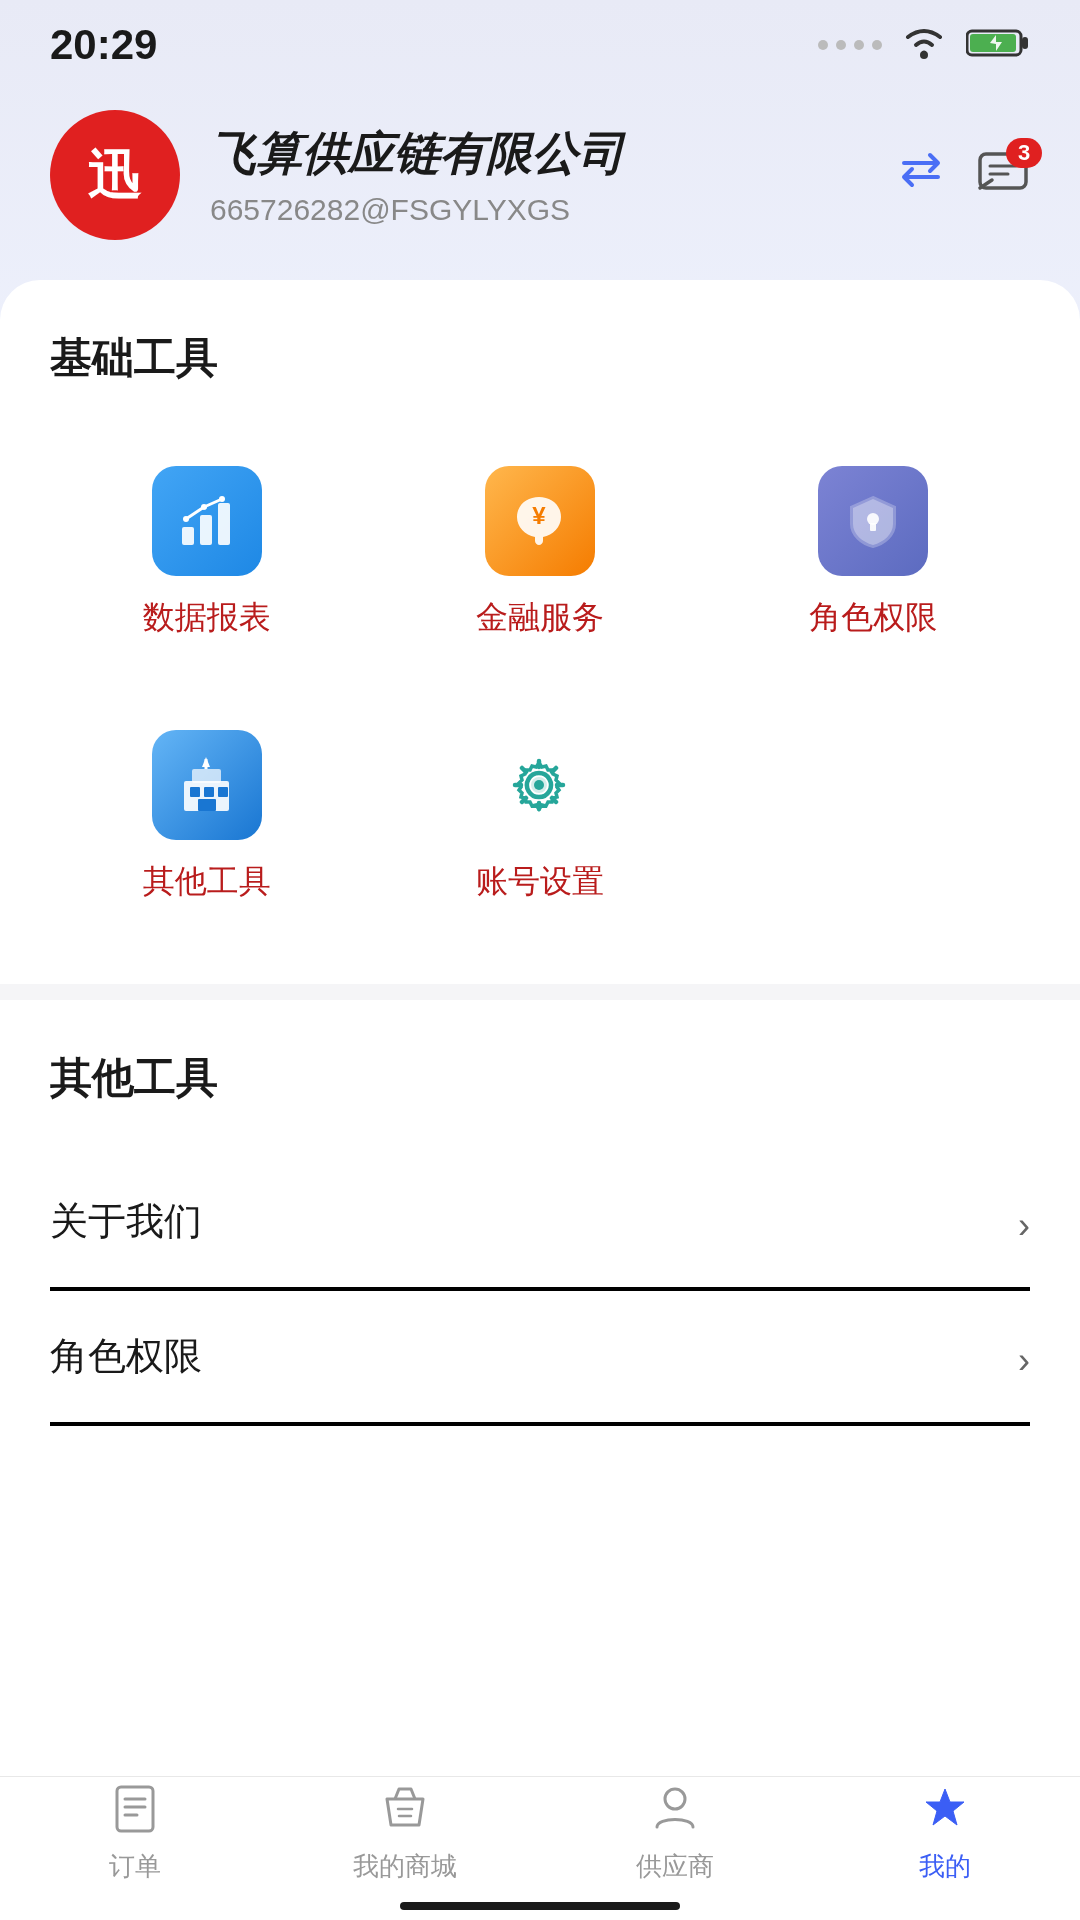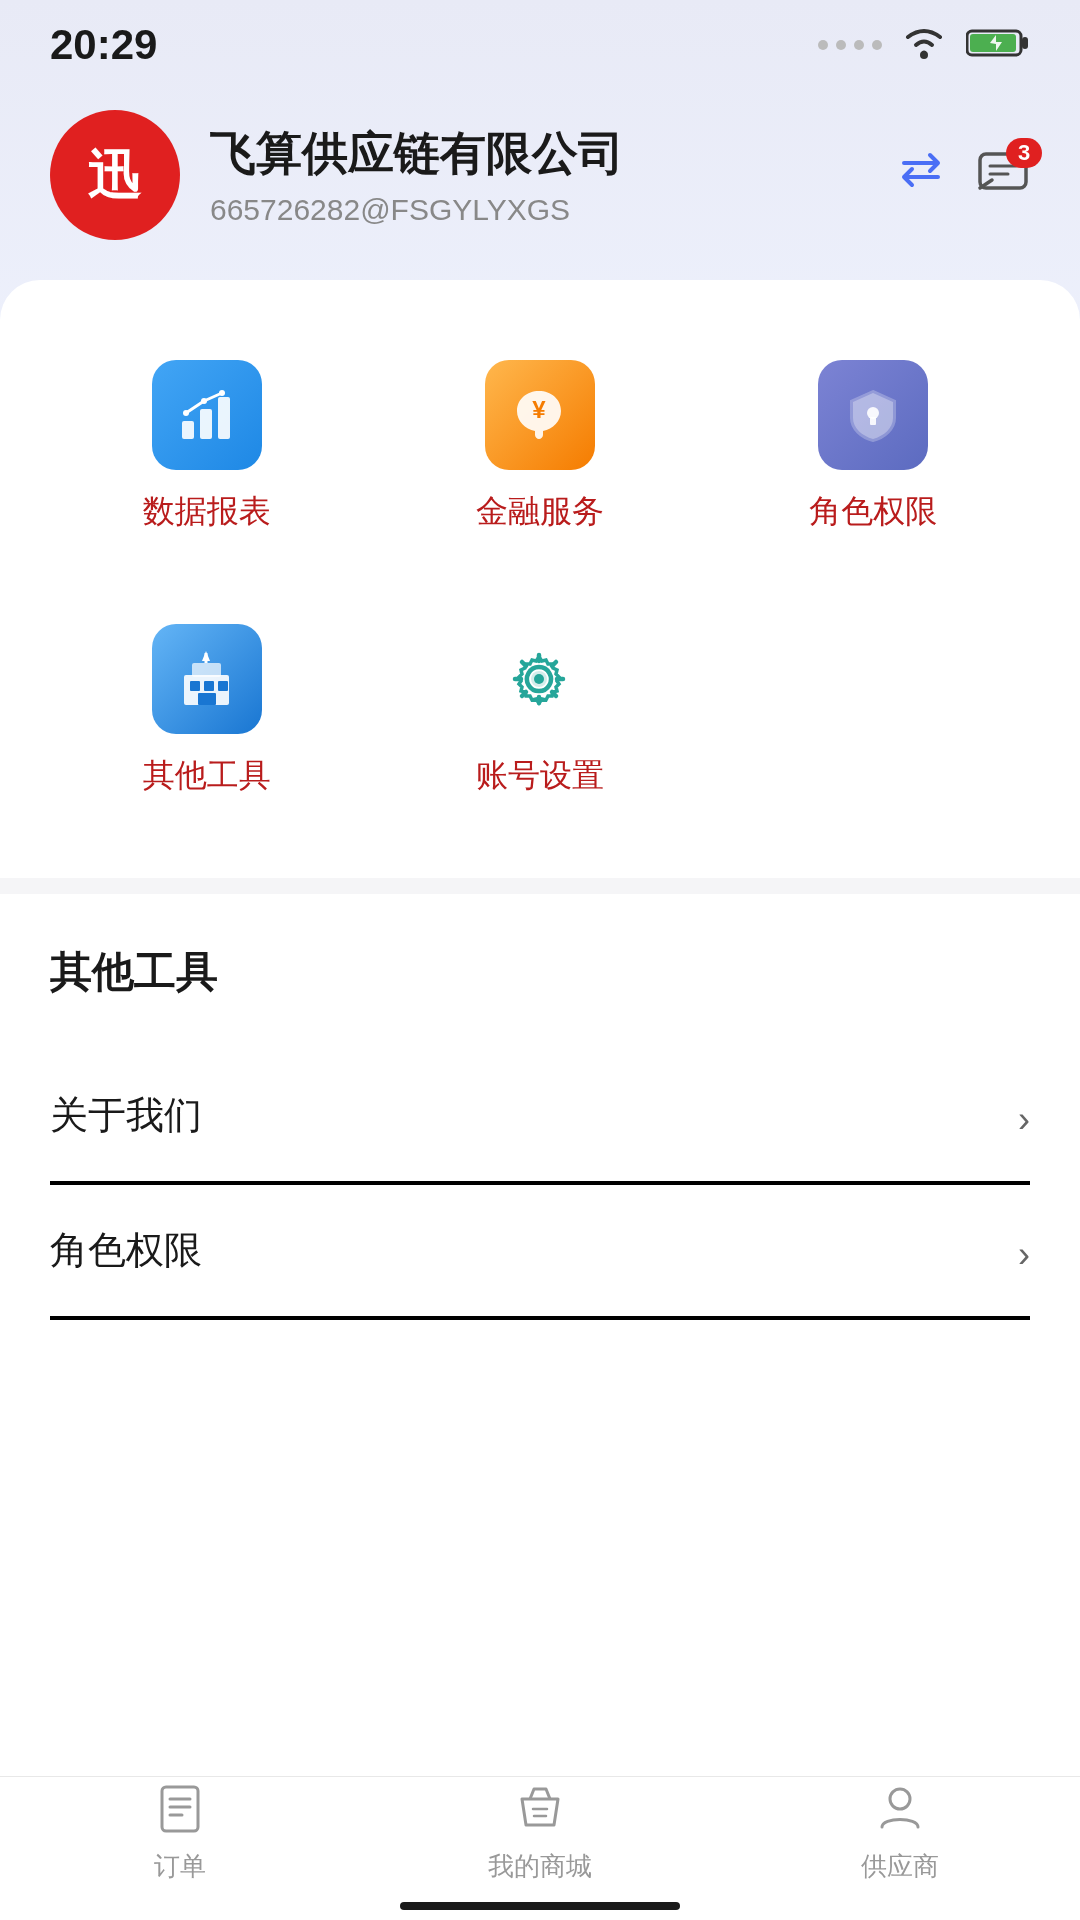--- a/index.html
+++ b/index.html
@@ -79,20 +79,21 @@
 
     .header-info {
       flex: 1;
     }
 
     .company-name {
       font-size: 46px;
       font-weight: 600;
       color: #1a1a1a;
       margin-bottom: 8px;
+      font-style: italic;
     }
 
     .company-id {
       font-size: 30px;
       color: #888;
     }
 
     .header-actions {
       display: flex;
       align-items: center;
@@ -332,20 +333,21 @@
         <line x1="14" y1="20" x2="40" y2="20" stroke="#555" stroke-width="3" stroke-linecap="round"></line>
         <line x1="14" y1="28" x2="32" y2="28" stroke="#555" stroke-width="3" stroke-linecap="round"></line>
       </svg>
       <span class="badge">3</span>
     </div>
   </div>
 </div>
 
 <div class="main-card">
 
+  <div class="section-title">基础工具</div>
 
   <div class="tools-grid">
 
     <div class="tool-item">
       <div class="tool-icon-wrap blue">
         <svg class="tool-svg" viewBox="0 0 65 65" fill="none">
           <rect x="8" y="38" width="12" height="18" rx="2" fill="white" opacity="0.9"></rect>
           <rect x="26" y="26" width="12" height="30" rx="2" fill="white" opacity="0.9"></rect>
           <rect x="44" y="14" width="12" height="42" rx="2" fill="white" opacity="0.9"></rect>
           <path d="M12 30 L30 18 L48 10" stroke="white" stroke-width="3" fill="none" stroke-linecap="round" stroke-linejoin="round"></path>
@@ -461,16 +463,24 @@
   <div class="nav-item">
     <div>
       <svg width="52" height="52" viewBox="0 0 52 52" fill="none">
         <circle cx="26" cy="16" r="10" stroke="#999" stroke-width="3" fill="none"></circle>
         <path d="M8 44 C8 34 44 34 44 44" stroke="#999" stroke-width="3" fill="none" stroke-linecap="round"></path>
       </svg>
     </div>
     <span class="nav-label">供应商</span>
   </div>
 
+  <div class="nav-item">
+    <div>
+      <svg width="52" height="52" viewBox="0 0 52 52" fill="none">
+        <path d="M26 6 L31 19 L45 19 L34 28 L38 42 L26 33 L14 42 L18 28 L7 19 L21 19 Z" fill="#3b5ef5" stroke="#3b5ef5" stroke-width="1"></path>
+      </svg>
+    </div>
+    <span class="nav-label active">我的</span>
+  </div>
 
 </div>
 
 <div class="home-indicator"></div>
 
 </body></html>

